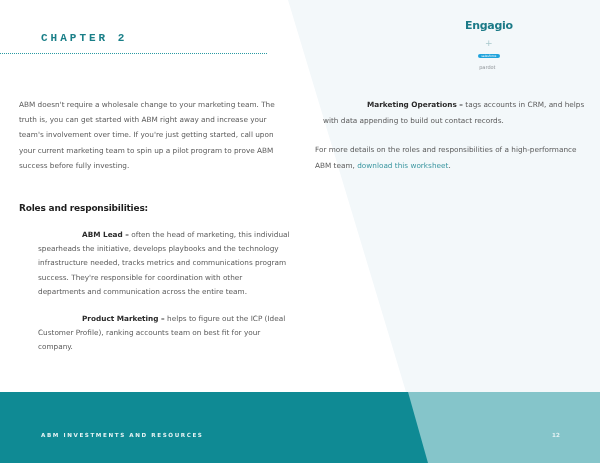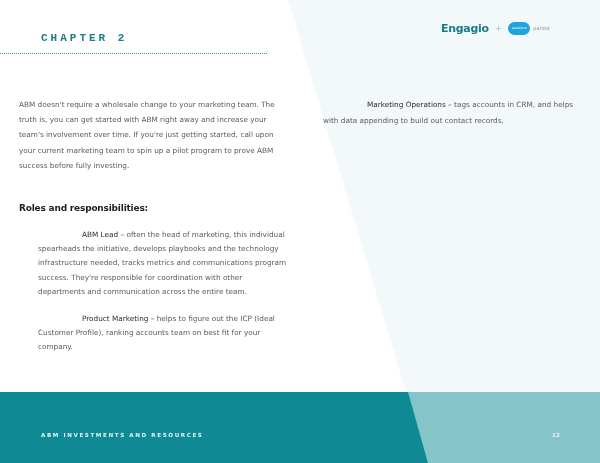--- a/index.html
+++ b/index.html
@@ -25,22 +25,22 @@
       position: absolute; left: 41px; top: 32px;
       font-family: Liberation Mono, monospace; font-weight: bold;
       font-size: 11px; letter-spacing: 3px; color: #1a7f88;
     }
     .dotline {
       position: absolute; left: 0; top: 53px; width: 267px; height: 0;
       border-top: 1px dotted #2a9aa3;
     }
 
     .logos {
-      position: absolute; left: 441px; top: 19px; height: 18px;
-      display: flex; align-items: center; gap: 6px;
+      position: absolute; left: 465px; top: 19px; height: 18px;
+      display: flex; align-items: center; gap: 6px; flex-direction: column;
     }
     .engagio {
       font-family: "DejaVu Sans", sans-serif; font-weight: bold;
       font-size: 11px; color: #1b7a87; letter-spacing: -0.3px;
     }
     .plus { font-size: 9px; color: #a8c8cc; }
     .sf-cloud {
       width: 22px; height: 13px; background: #1fa3dc; border-radius: 7px;
       display: flex; align-items: center; justify-content: center;
       font-size: 3px; color: #fff; font-family: "DejaVu Sans", sans-serif;
@@ -53,21 +53,21 @@
     .para {
       font-size: 7.3px; line-height: 15.2px; color: #5b5b5b;
       font-family: "DejaVu Sans", sans-serif;
     }
     .heading {
       margin-top: 30px; font-size: 9px; font-weight: bold; color: #1e1e1e;
       font-family: "DejaVu Sans", sans-serif; letter-spacing: -0.2px;
     }
     .role { margin-left: 19px; margin-top: 15px; font-size: 7.3px; line-height: 14.2px; color: #5b5b5b; }
     .role + .role { margin-top: 13px; }
-    .role b { color: #2a2a2a; font-weight: normal; padding-left: 44px; }
+    .role b { color: #2a2a2a; font-weight: bold; padding-left: 44px; }
 
     .col-right .role { margin-left: 8px; margin-top: 0; line-height: 15.6px; }
     .col-right .para { margin-top: 14px; line-height: 15.6px; }
     .link { color: #3a96a0; text-decoration: none; }
 
     .footer-title {
       position: absolute; left: 41px; top: 40px;
       font-size: 5.6px; font-weight: bold; letter-spacing: 1.6px; color: #e6f3f4;
       font-family: "DejaVu Sans", sans-serif;
     }
@@ -105,19 +105,23 @@
     <b>Product Marketing –</b>
     <span>helps to figure out the ICP (Ideal Customer Profile), ranking accounts team on best fit for your company.</span>
   </p>
 </div>
 
 <div class="col-right">
   <p class="role">
     <b>Marketing Operations –</b>
     <span>tags accounts in CRM, and helps with data appending to build out contact records.</span>
   </p>
+  <p class="para">
+    <span>For more details on the roles and responsibilities of a high-performance ABM team,</span>
+    <a class="link">download this worksheet</a><span>.</span>
+  </p>
 </div>
 
 <div class="footer">
   <div class="footer-panel"></div>
   <div class="footer-title">ABM INVESTMENTS AND RESOURCES</div>
   <div class="page-num">12</div>
 </div>
 
 </body></html>

